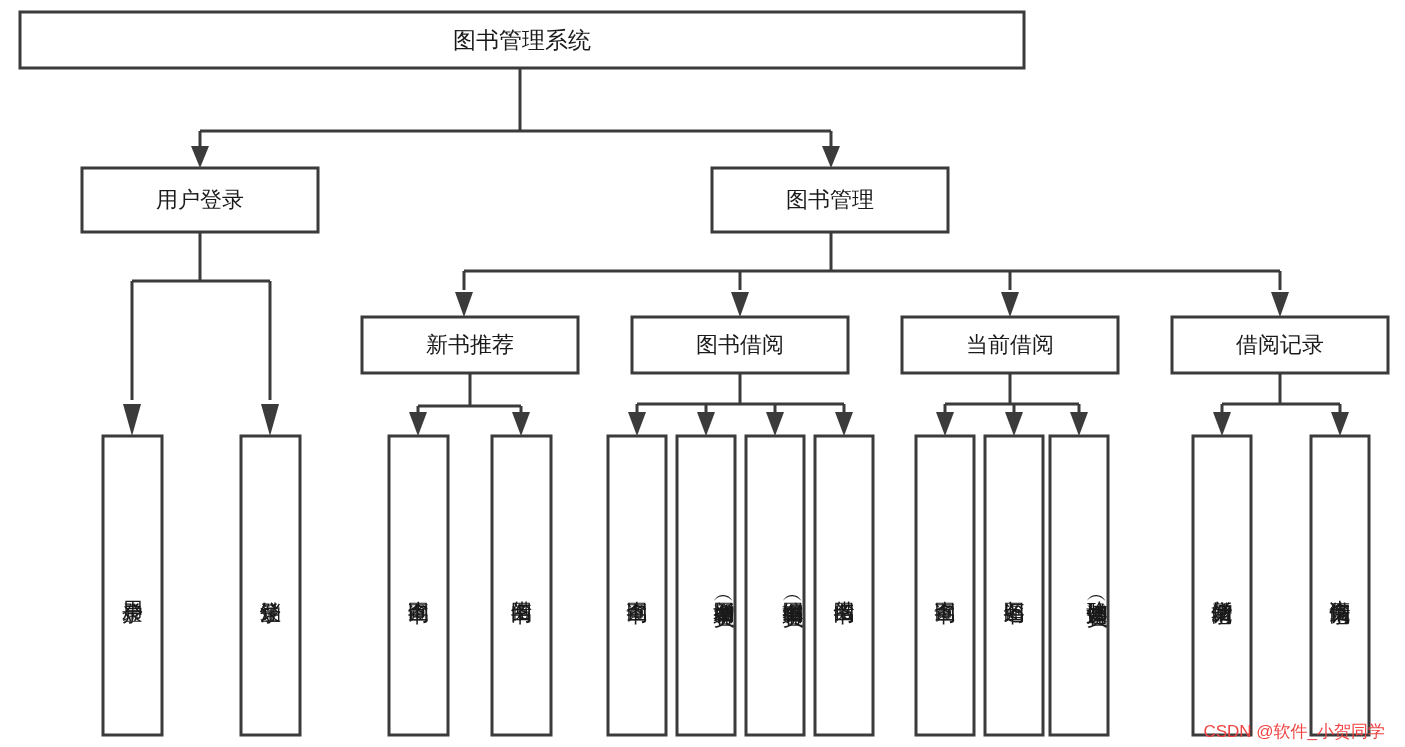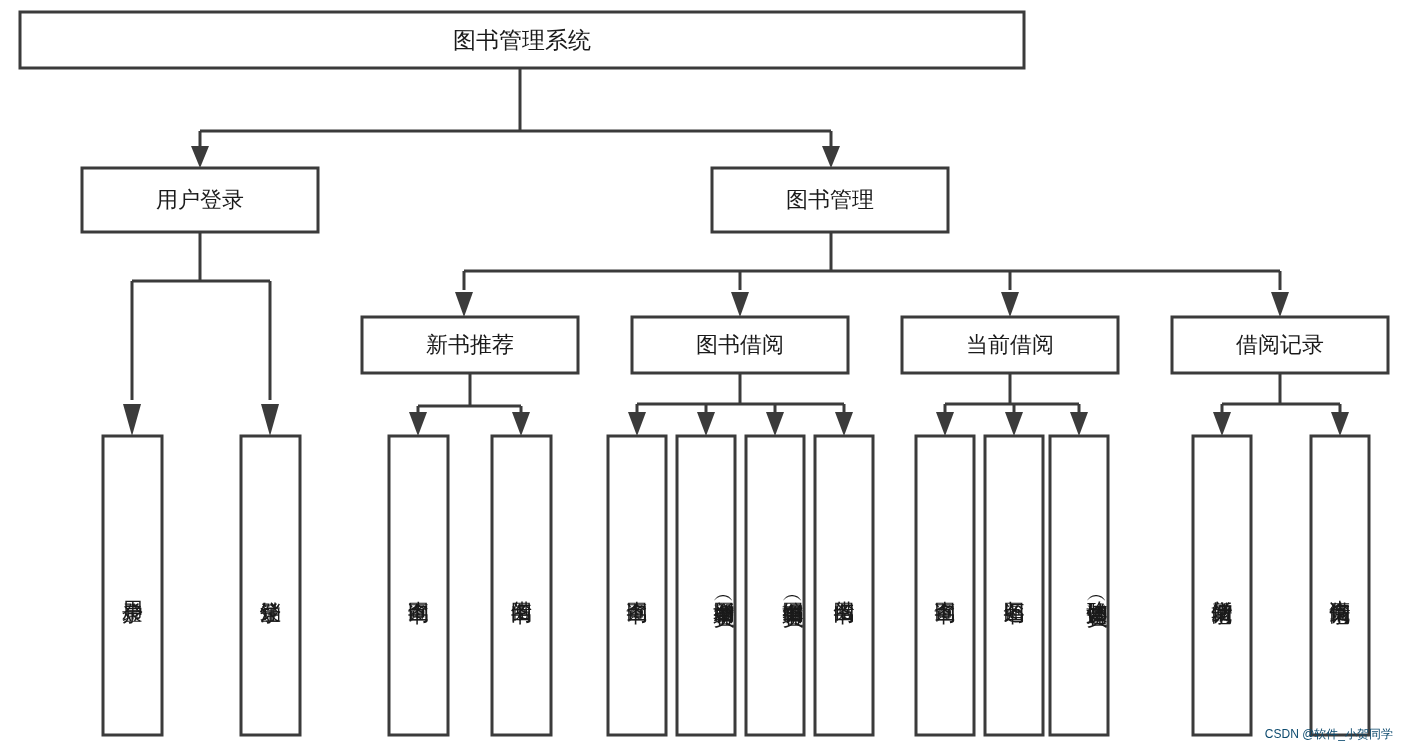--- a/index.html
+++ b/index.html
@@ -60,25 +60,25 @@
     color: #1a1a1a;
     letter-spacing: 1px;
     display: flex;
     align-items: center;
     justify-content: center;
     white-space: nowrap;
     pointer-events: none;
   }
   .watermark {
     position: absolute;
-    right: 12px;
+    right: 20px;
     bottom: 4px;
     font-family: "Liberation Sans", "DejaVu Sans", sans-serif;
-    font-size: 12px;
-    color: #0c4a6e;
+    font-size: 17px;
+    color: #ef4444;
     white-space: nowrap;
   }
 </style>
 </head>
 <body>
 
 <div id="diagram-root">
 
   <svg class="diagram" viewBox="0 0 1405 747">
     <defs></defs>

